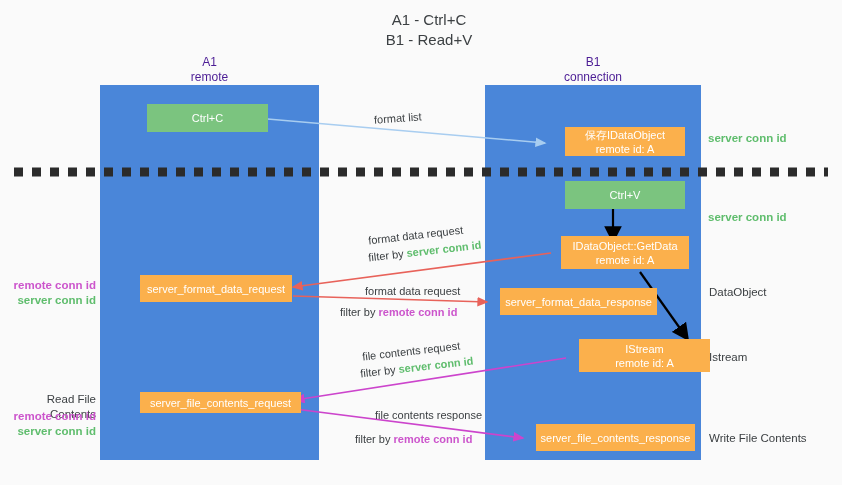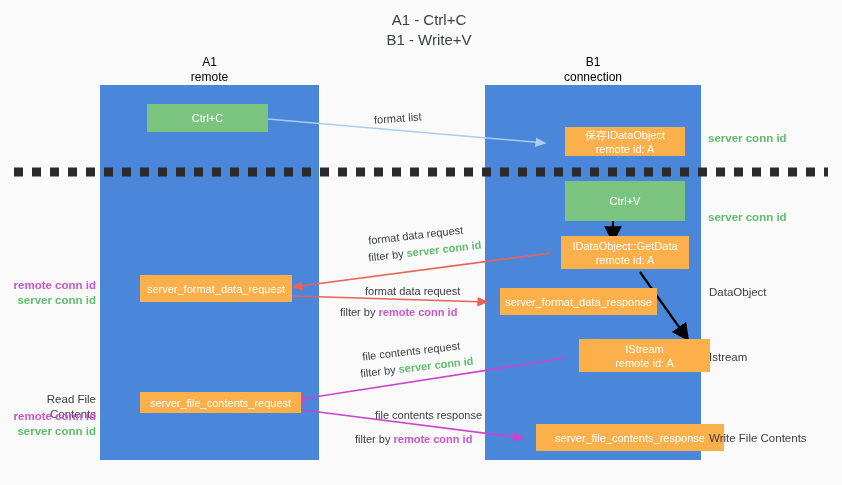--- a/index.html
+++ b/index.html
@@ -36,21 +36,21 @@
     background: #4a86d9;
   }
   .lane-a { left: 100px; top: 85px; width: 219px; height: 375px; }
   .lane-b { left: 485px; top: 85px; width: 216px; height: 375px; }
 
   .lane-header {
     position: absolute;
     text-align: center;
     font-size: 12px;
     line-height: 15px;
-    color: #000000;
+    color: #4c1d95;
     white-space: pre-line;
   }
   .lane-header-a { left: 100px; width: 219px; top: 55px; }
   .lane-header-b { left: 485px; width: 216px; top: 55px; }
 
   
   .node {
     position: absolute;
     box-sizing: border-box;
     display: flex;
@@ -114,21 +114,21 @@
     pointer-events: none;
   }
 </style>
 </head>
 <body>
 
 <div id="diagram-root">
 
   <div class="title-block">
     <div>A1 - Ctrl+C</div>
-    <div>B1 - Write+V</div>
+    <div>B1 - Read+V</div>
   </div>
 
   <div class="lane-header lane-header-a">A1
 remote</div>
   <div class="lane-header lane-header-b">B1
 connection</div>
 
   <div class="lane lane-a"></div>
   <div class="lane lane-b"></div>
 
@@ -163,35 +163,35 @@
     <line x1="295" y1="409" x2="523" y2="438" stroke="#cc44cc" stroke-width="1.6" marker-end="url(#ah-magenta)"></line>
 
     <line x1="14" y1="172" x2="828" y2="172" stroke="#2b2b2b" stroke-width="9" stroke-dasharray="9 9"></line>
   </svg>
 
   <div class="node green" style="left:135px; top:104px; width:121px; height:28px;">Ctrl+C</div>
 
   <div class="node orange" style="left:553px; top:127px; width:120px; height:29px;">保存IDataObject
 remote id: A</div>
 
-  <div class="node green" style="left:553px; top:181px; width:120px; height:40px;">Ctrl+V</div>
+  <div class="node green" style="left:553px; top:181px; width:120px; height:28px;">Ctrl+V</div>
 
   <div class="node orange" style="left:549px; top:236px; width:128px; height:33px;">IDataObject::GetData
 remote id: A</div>
 
   <div class="node orange" style="left:128px; top:275px; width:152px; height:27px;">server_format_data_request</div>
 
   <div class="node orange" style="left:488px; top:288px; width:157px; height:27px;">server_format_data_response</div>
 
   <div class="node orange" style="left:567px; top:339px; width:131px; height:33px;">IStream
 remote id: A</div>
 
   <div class="node orange" style="left:128px; top:392px; width:161px; height:21px;">server_file_contents_request</div>
 
-  <div class="node orange" style="left:524px; top:424px; width:188px; height:27px;">server_file_contents_response</div>
+  <div class="node orange" style="left:524px; top:424px; width:159px; height:27px;">server_file_contents_response</div>
 
   <div class="side-label green" style="left:708px; top:131px;">server conn id</div>
 
   <div class="side-label green" style="left:708px; top:210px;">server conn id</div>
 
   <div class="side-label plain" style="left:709px; top:245px;margin-top:40px;">DataObject</div>
 
   <div class="side-label plain" style="left:709px; top:350px;">Istream</div>
 
   <div class="side-label plain" style="left:709px; top:431px;">Write File Contents</div>

